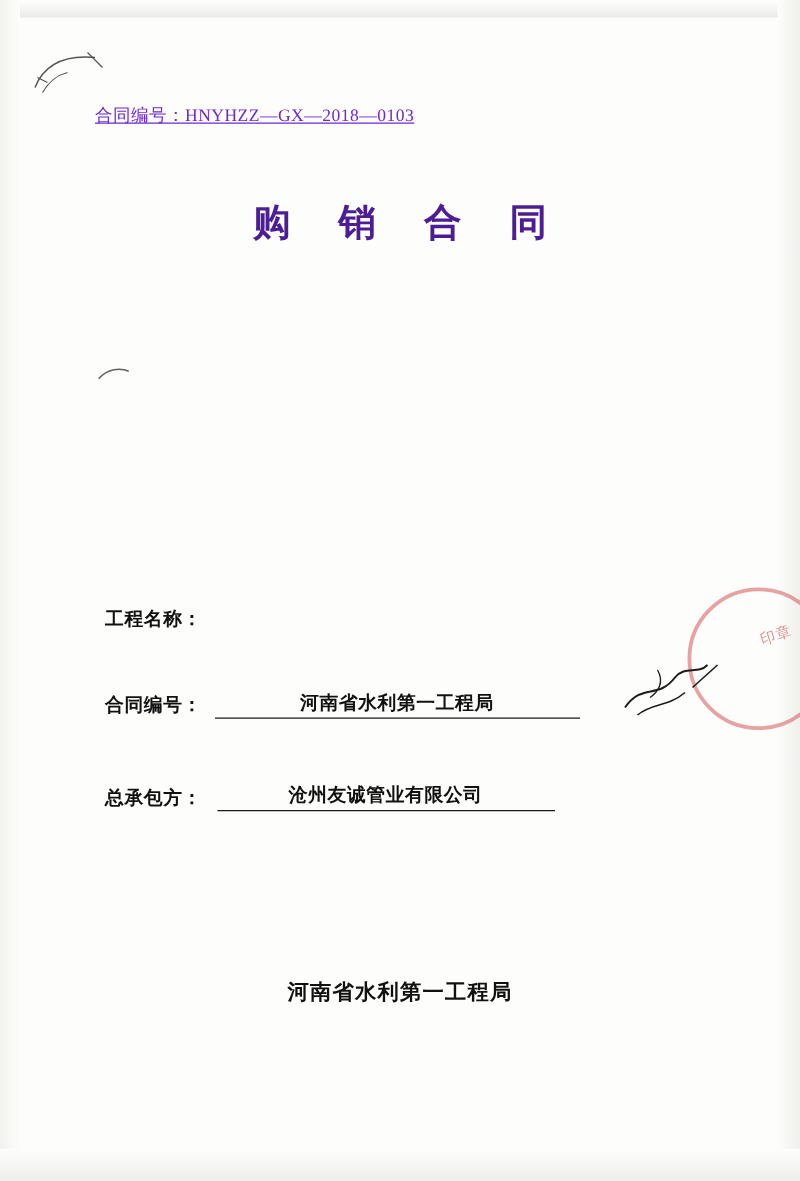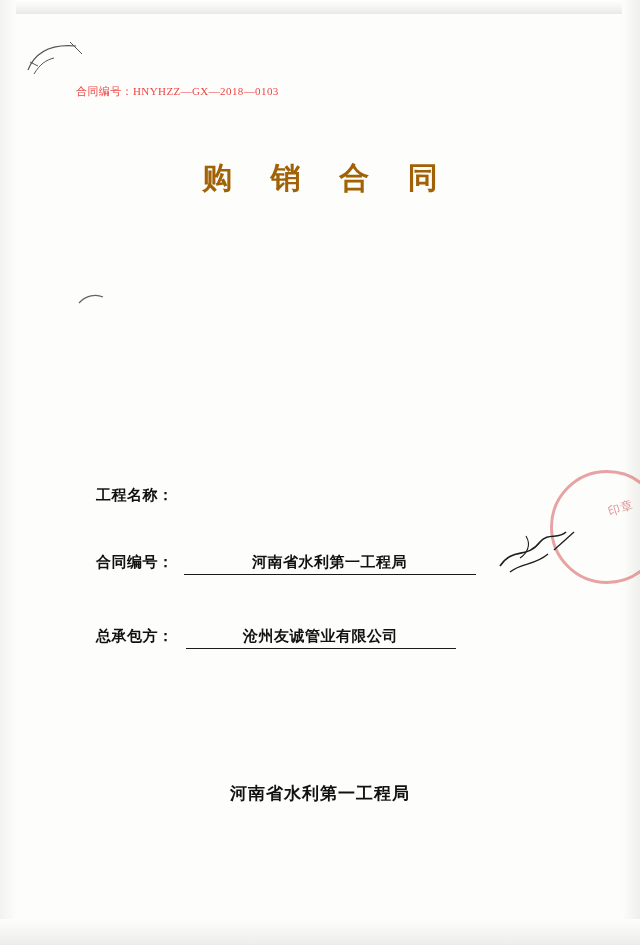--- a/index.html
+++ b/index.html
@@ -43,48 +43,48 @@
     position: absolute;
     left: 0; bottom: 0;
     width: 640px; height: 26px;
     background: linear-gradient(0deg, #ededea 0%, #fdfdfb 100%);
   }
 
   .contract-no {
     position: absolute;
     left: 76px;
     top: 84px;
-    font-size: 11px;
+    font-size: 14px;
     font-family: "Liberation Serif", "DejaVu Serif", serif;
     letter-spacing: 0.4px;
-    color: #ef4444;
+    color: #6d28d9;
     white-space: nowrap;
+    text-decoration: underline;
   }
 
   .doc-title {
     position: absolute;
     left: 0;
     top: 158px;
     width: 640px;
     text-align: center;
     font-family: "DejaVu Sans", "Liberation Sans", sans-serif;
     font-weight: bold;
     font-size: 30px;
     letter-spacing: 14px;
     text-indent: 14px;
-    color: #a16207;
+    color: #4c1d95;
   }
 
   .field-row {
     position: absolute;
     left: 84px;
     display: flex;
-    align-items: flex-start;
+    align-items: center;
     white-space: nowrap;
-    margin-left: 12px;
   }
   .field-label {
     font-family: "DejaVu Sans", "Liberation Sans", sans-serif;
     font-weight: bold;
     font-size: 15px;
     color: #111111;
     letter-spacing: 0.5px;
   }
   .field-value-wrap {
     border-bottom: 1.6px solid #1a1a1a;

